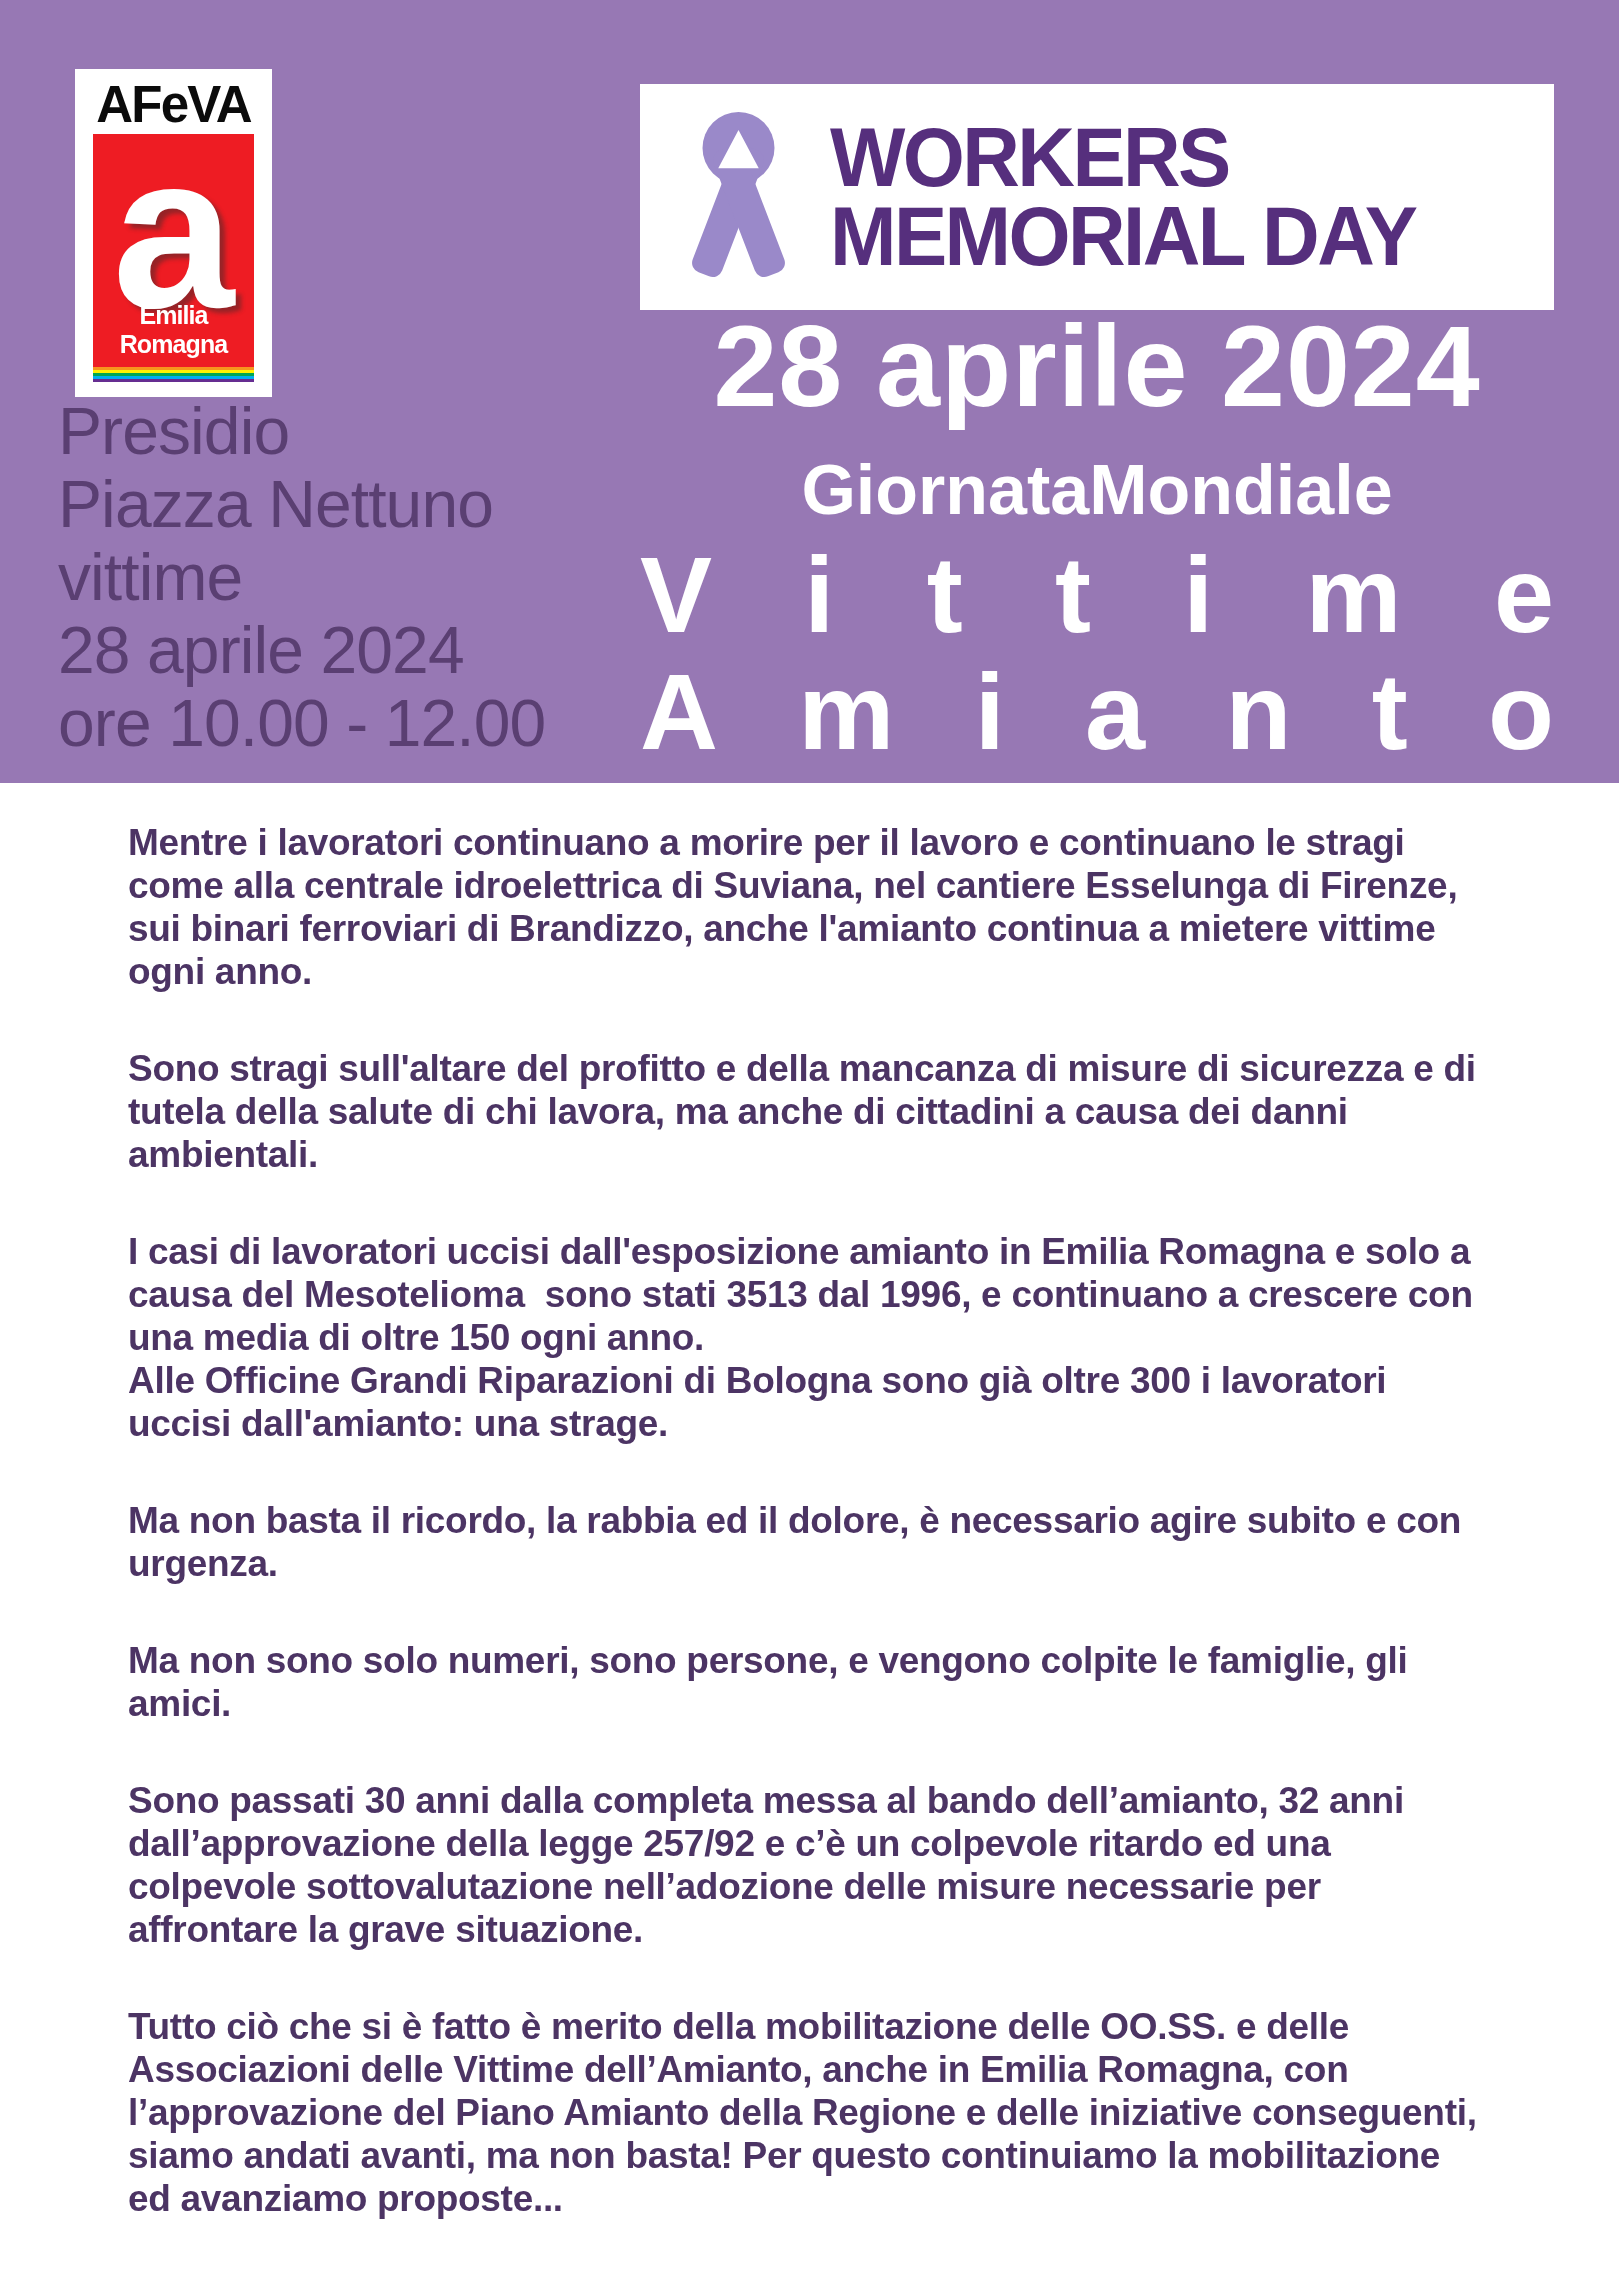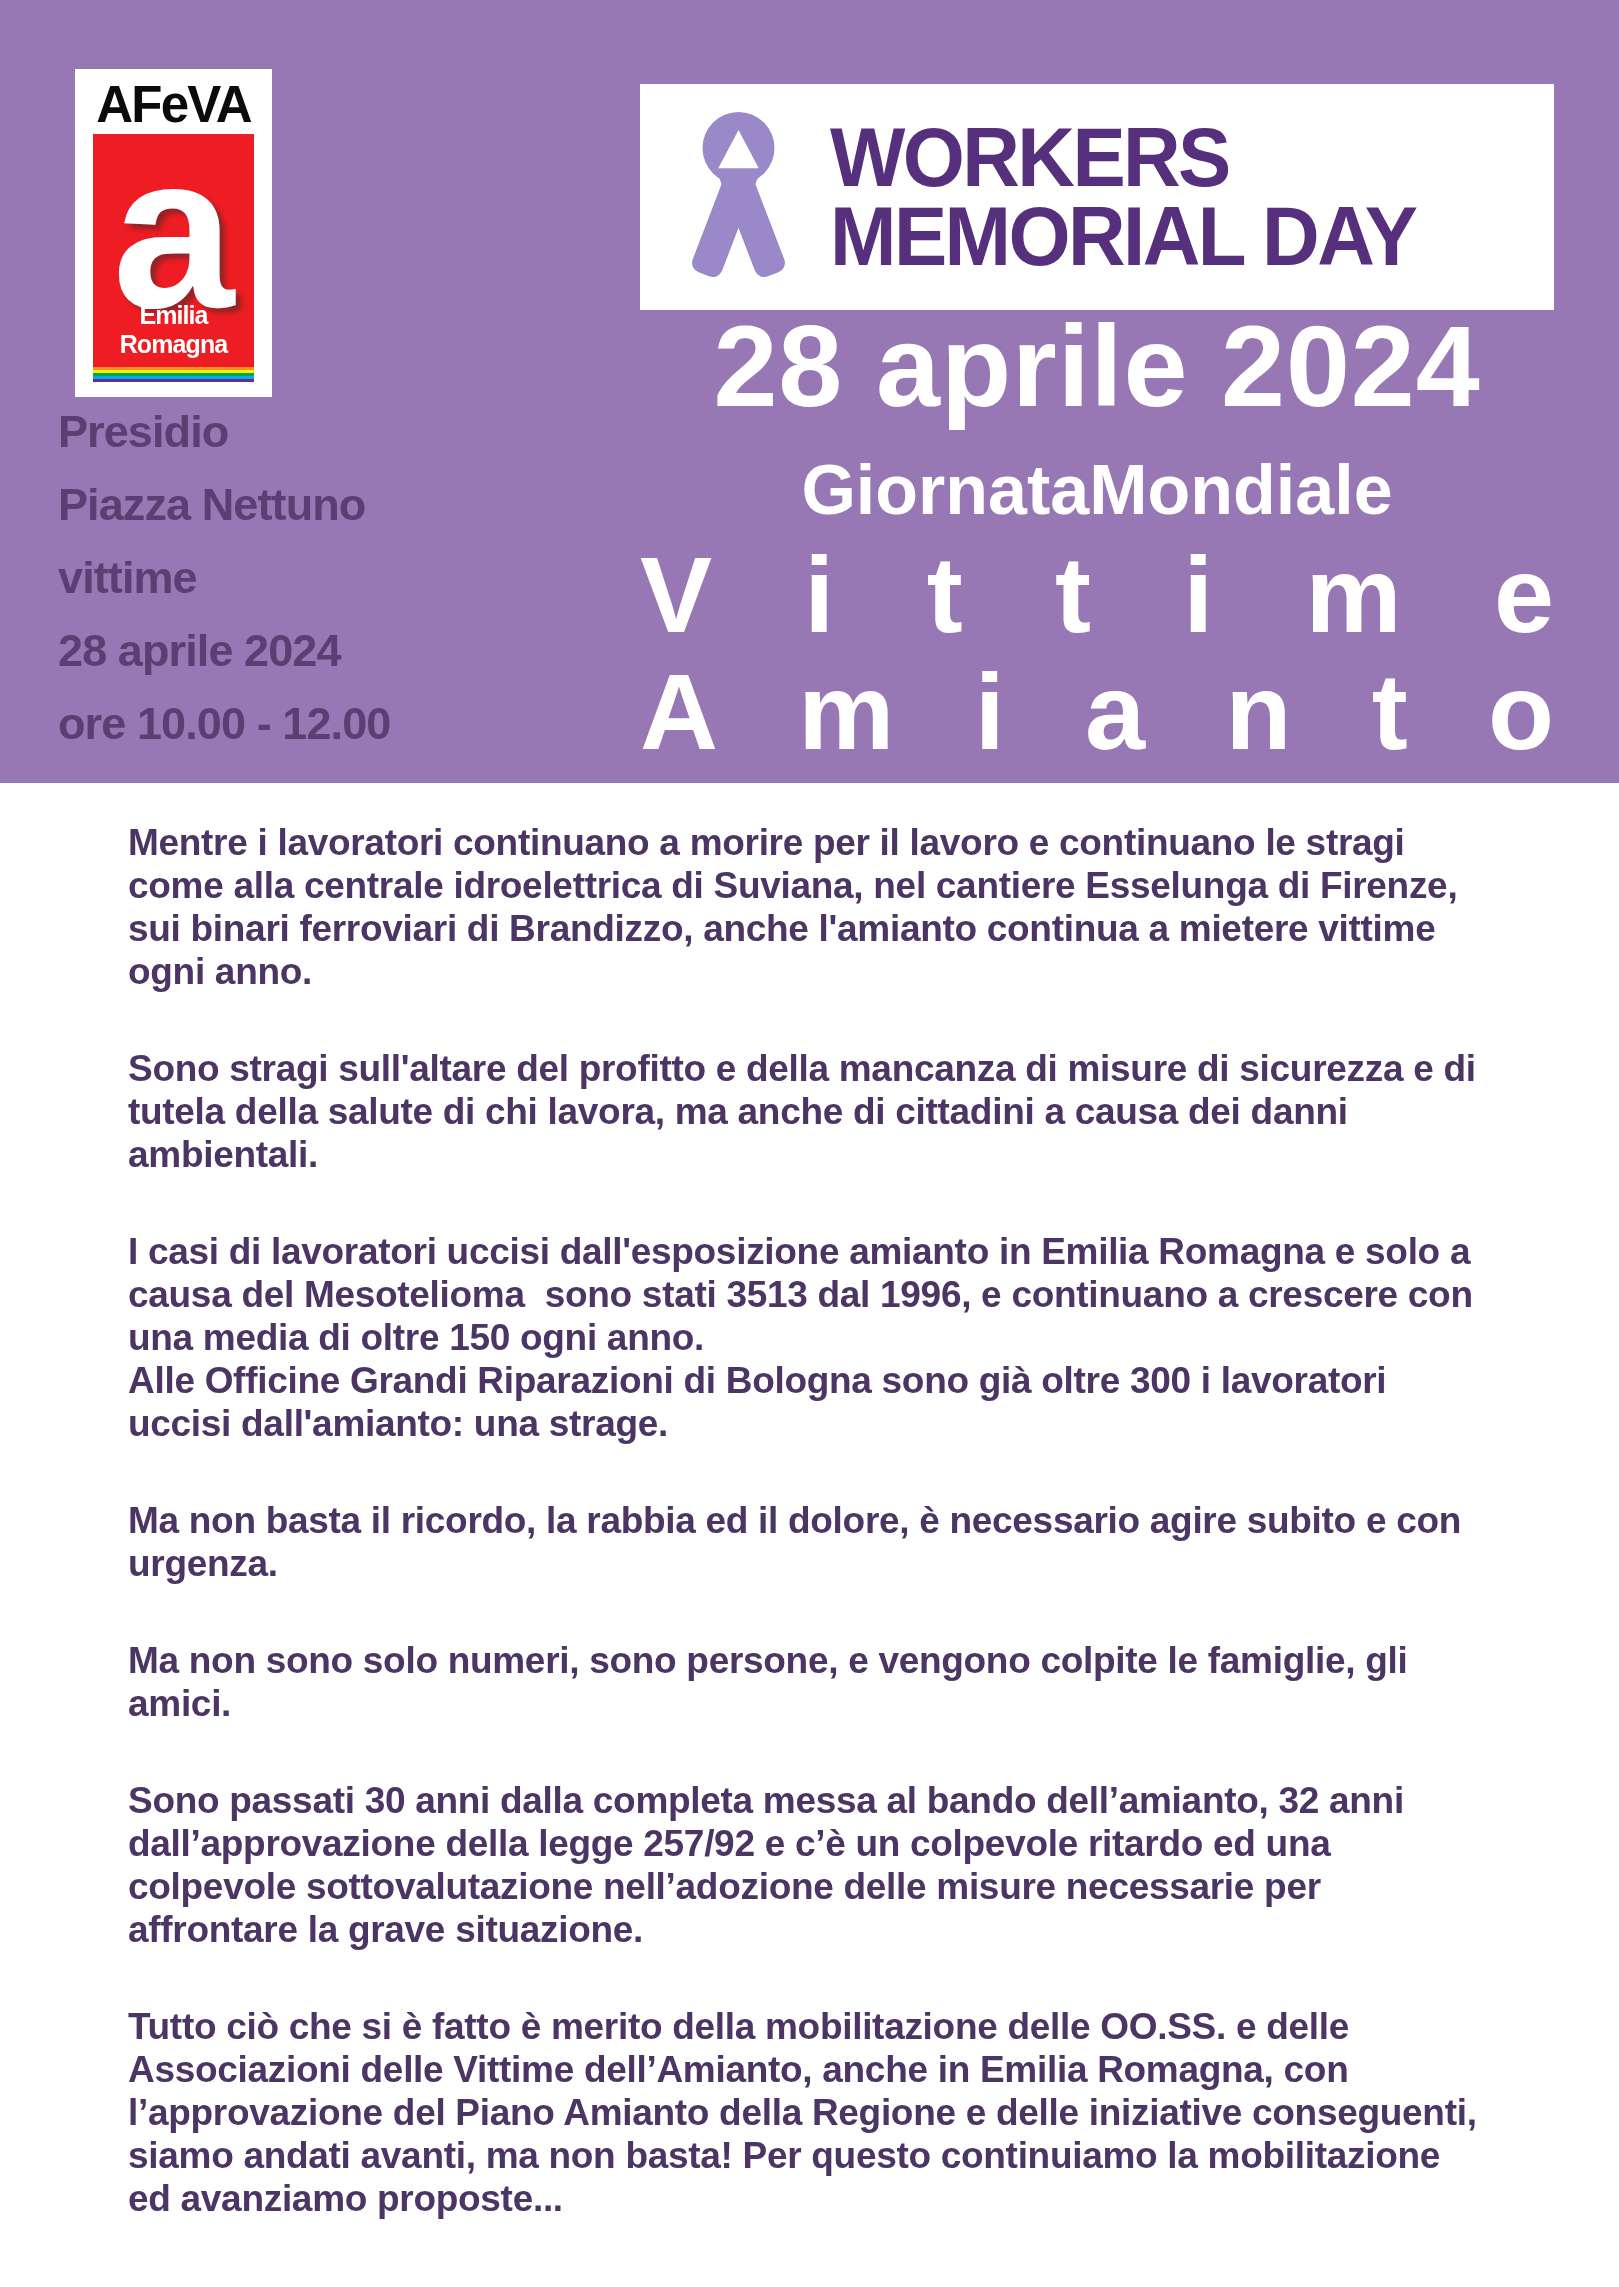--- a/index.html
+++ b/index.html
@@ -27,21 +27,21 @@
   
   .wmd-box { position:absolute; left:640px; top:59px; width:914px; height:226px;
              background:#ffffff; display:flex; align-items:center;margin-top:25px; }
   .wmd-ribbon { margin-left:31px; flex:0 0 auto; }
   .wmd-text { margin-left:24px; color:#562f7d; font-weight:bold; font-size:84px;
               line-height:79px; letter-spacing:-2.7px; white-space:nowrap;
               transform:scaleX(.95); transform-origin:left center; }
 
   
   .presidio { position:absolute; left:58px; top:395px; width:594px; color:#5a3f72;
-              font-weight:bold; font-size:45px; line-height:73px; letter-spacing:-0.9px; }
+              font-weight:normal; font-size:66px; line-height:73px; letter-spacing:-0.9px; }
 
   
   .hero-right { position:absolute; left:640px; top:309px; width:914px; color:#ffffff; font-weight:bold; }
   .date-big { font-size:115px; line-height:1; text-align:center; white-space:nowrap; letter-spacing:0.9px; }
   .subtitle { display:flex; justify-content:center; font-size:70px; line-height:1; margin-top:31px; }
   .spread { display:flex; justify-content:space-between; font-size:108px; line-height:1; margin-top:16.4px; }
   .spread + .spread { margin-top:9.1px; }
 
   
   .body-text { position:absolute; left:117px; top:821px; width:1371px; color:#4c3464; }

